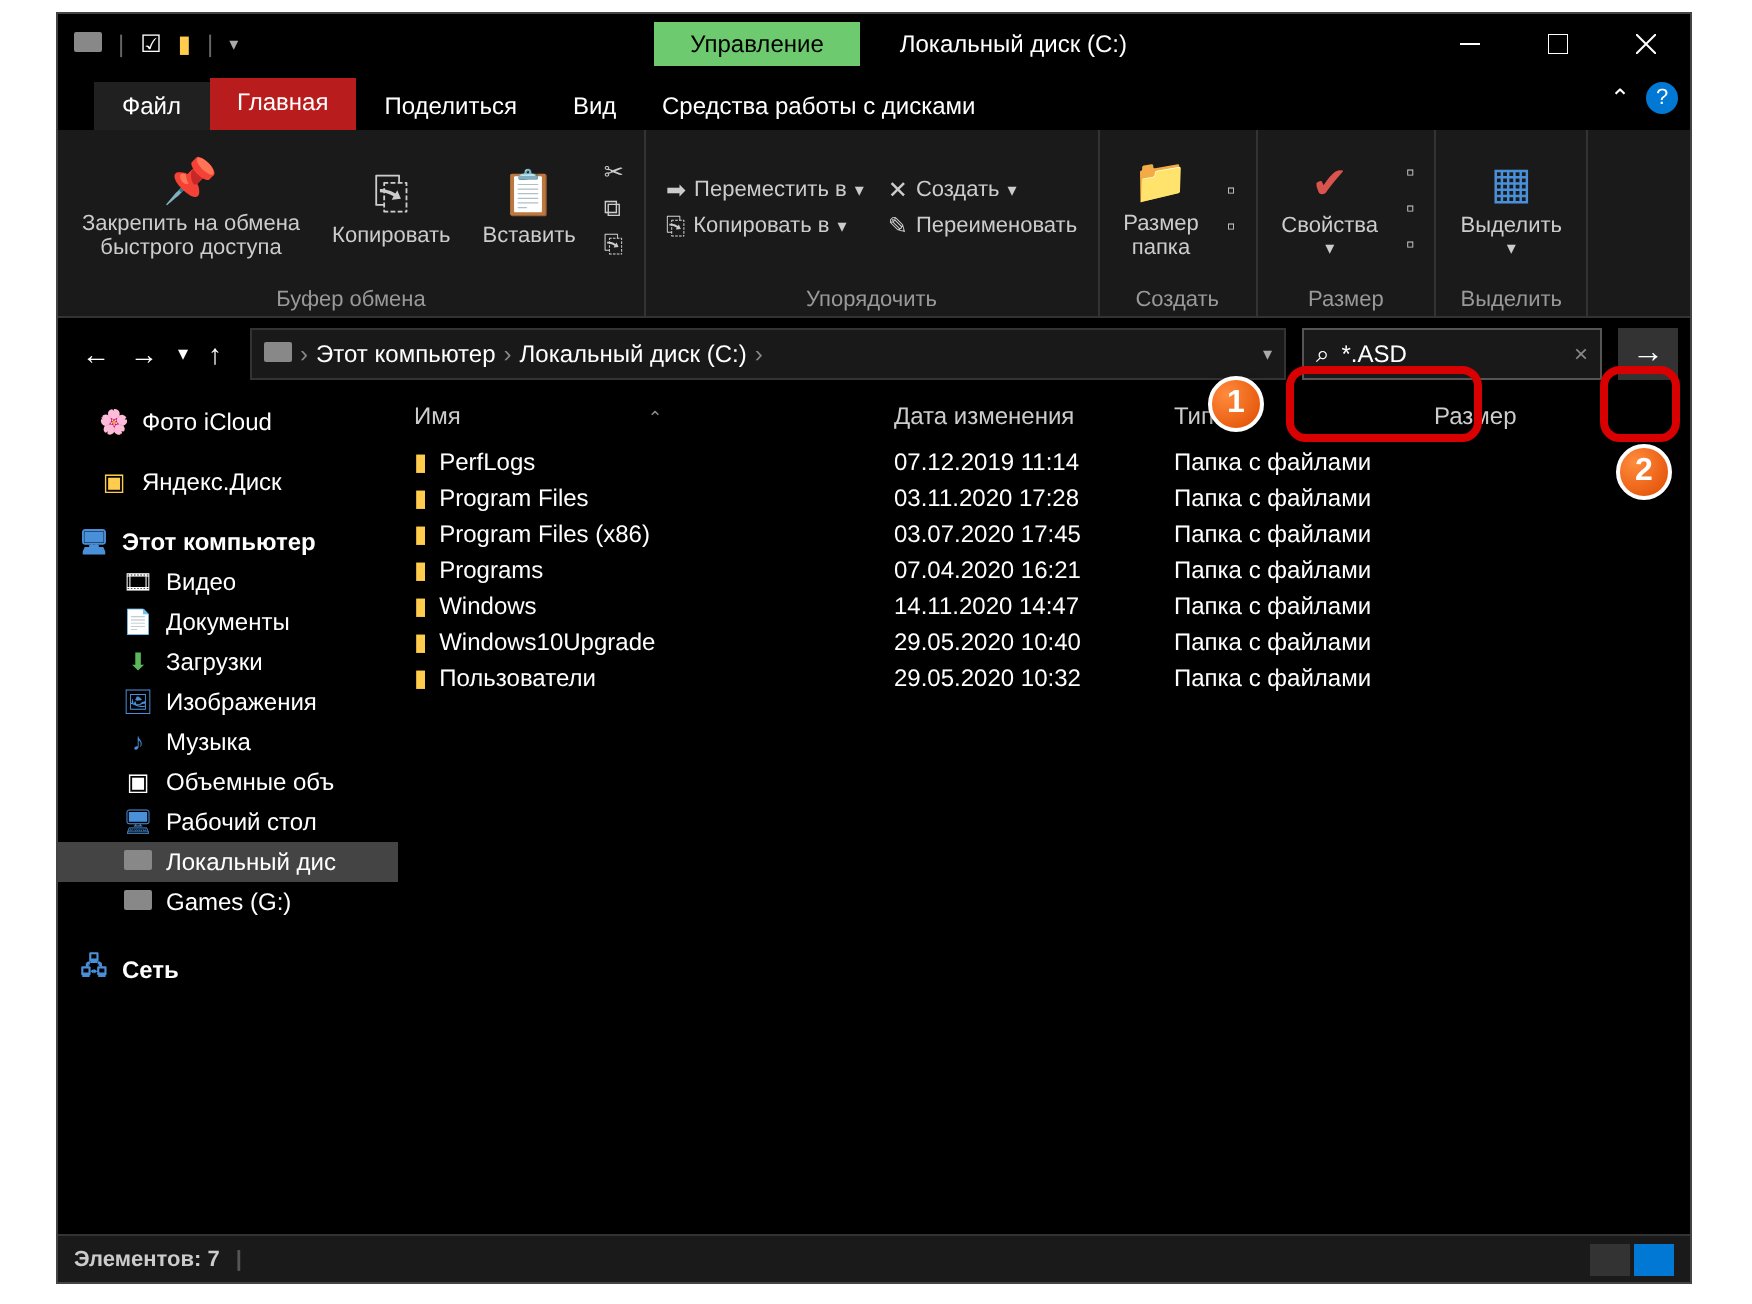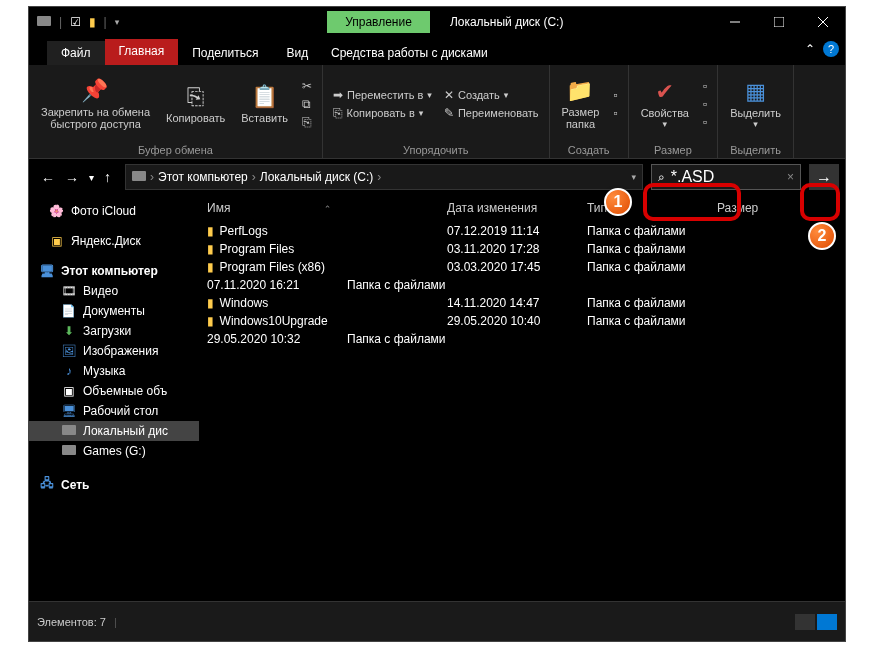--- a/index.html
+++ b/index.html
@@ -37,21 +37,21 @@
 .ribbon-stack-item { display: flex; align-items: center; gap: 4px; padding: 1px 4px; white-space: nowrap; }
 .ribbon-stack-item .icon { font-size: 12px; }
 
 
 .addressbar-row { height: 36px; display: flex; align-items: center; background: #000; padding: 0 6px; gap: 8px; }
 .nav-arrows { display: flex; align-items: center; gap: 10px; color: #fff; padding: 0 6px; }
 .nav-arrows span { font-size: 14px; }
 .addressbar { flex: 1; height: 26px; background: #191919; border: 1px solid #333; display: flex; align-items: center; color: #fff; font-size: 12px; padding: 0 6px; gap: 4px; }
 .addressbar .crumb-sep { color: #888; }
 .searchbox { width: 150px; height: 26px; background: #191919; border: 1px solid #555; display: flex; align-items: center; gap: 6px; padding: 0 6px; color: #fff; font-size: 12px; }
-.searchbox input { background: transparent; border: none; outline: none; color: #fff; font-size: 16px; width: 100%; }
+.searchbox input { background: transparent; border: none; outline: none; color: #fff; font-size: 12px; width: 100%; }
 .go-btn { width: 30px; height: 26px; background: #333; display: flex; align-items: center; justify-content: center; color: #fff; }
 
 
 .content { flex: 1; display: flex; background: #000; overflow: hidden; }
 .sidebar { width: 170px; background: #000; color: #fff; font-size: 12px; padding: 6px 0; overflow: hidden; }
 .sidebar-item { display: flex; align-items: center; gap: 6px; padding: 3px 6px 3px 20px; white-space: nowrap; }
 .sidebar-item.bold { font-weight: 600; padding-left: 10px; }
 .sidebar-item.level2 { padding-left: 32px; }
 .sidebar-item.selected { background: #444; }
 .sidebar-item .icon { width: 16px; text-align: center; font-size: 12px; }
@@ -61,21 +61,21 @@
 .file-header { display: flex; font-size: 12px; color: #ccc; border-bottom: 1px solid #000; padding: 6px 0; }
 .file-header > div, .file-row > div { padding: 0 8px; }
 .col-name { width: 240px; }
 .col-date { width: 140px; }
 .col-type { width: 130px; }
 .col-size { width: 80px; }
 .file-row { display: flex; font-size: 12px; padding: 2px 0; align-items: center; }
 .folder-icon { color: #ffcc4d; margin-right: 6px; }
 
 
-.statusbar { height: 40px; background: #1a1a1a; color: #ccc; font-size: 11px; display: flex; align-items: center; padding: 0 8px; border-top: 1px solid #333; }
+.statusbar { height: 24px; background: #1a1a1a; color: #ccc; font-size: 11px; display: flex; align-items: center; padding: 0 8px; border-top: 1px solid #333; font-weight: bold; }
 .statusbar .spacer { flex: 1; }
 .view-toggle { display: flex; gap: 2px; }
 .view-toggle span { width: 20px; height: 16px; background: #333; }
 .view-toggle span.active { background: #0078d4; }
 
 
 .callout-ring { position: absolute; border: 4px solid #d80000; border-radius: 10px; pointer-events: none; }
 .callout-badge { position: absolute; width: 28px; height: 28px; border-radius: 50%; background: radial-gradient(circle at 30% 30%, #ff8b3d, #e04b00); border: 2px solid #fff; color: #fff; font-weight: bold; font-size: 16px; display: flex; align-items: center; justify-content: center; box-shadow: 0 2px 4px rgba(0,0,0,0.5); }
 
 .drive-ico { display:inline-block; width:14px; height:10px; background:#888; border-radius:1px; position:relative; }
@@ -339,42 +339,44 @@
             <div class="col-size"></div>
           </div>
           <div class="file-row">
             <div class="col-name"><span class="folder-icon">▮</span>Program Files</div>
             <div class="col-date">03.11.2020 17:28</div>
             <div class="col-type">Папка с файлами</div>
             <div class="col-size"></div>
           </div>
           <div class="file-row">
             <div class="col-name"><span class="folder-icon">▮</span>Program Files (x86)</div>
-            <div class="col-date">03.03.2020 17:45</div>
-            <div class="col-type">Папка с файлами</div>
-            <div class="col-size"></div>
-          </div>
-          <div class="file-row">
-            <div class="col-date">07.11.2020 16:21</div>
+            <div class="col-date">03.07.2020 17:45</div>
+            <div class="col-type">Папка с файлами</div>
+            <div class="col-size"></div>
+          </div>
+          <div class="file-row">
+            <div class="col-name"><span class="folder-icon">▮</span>Programs</div>
+            <div class="col-date">07.04.2020 16:21</div>
             <div class="col-type">Папка с файлами</div>
             <div class="col-size"></div>
           </div>
           <div class="file-row">
             <div class="col-name"><span class="folder-icon">▮</span>Windows</div>
             <div class="col-date">14.11.2020 14:47</div>
             <div class="col-type">Папка с файлами</div>
             <div class="col-size"></div>
           </div>
           <div class="file-row">
             <div class="col-name"><span class="folder-icon">▮</span>Windows10Upgrade</div>
             <div class="col-date">29.05.2020 10:40</div>
             <div class="col-type">Папка с файлами</div>
             <div class="col-size"></div>
           </div>
           <div class="file-row">
+            <div class="col-name"><span class="folder-icon">▮</span>Пользователи</div>
             <div class="col-date">29.05.2020 10:32</div>
             <div class="col-type">Папка с файлами</div>
             <div class="col-size"></div>
           </div>
         </div>
     </div>
   </div>
 
   <div class="statusbar">
     <span>Элементов: 7</span>

